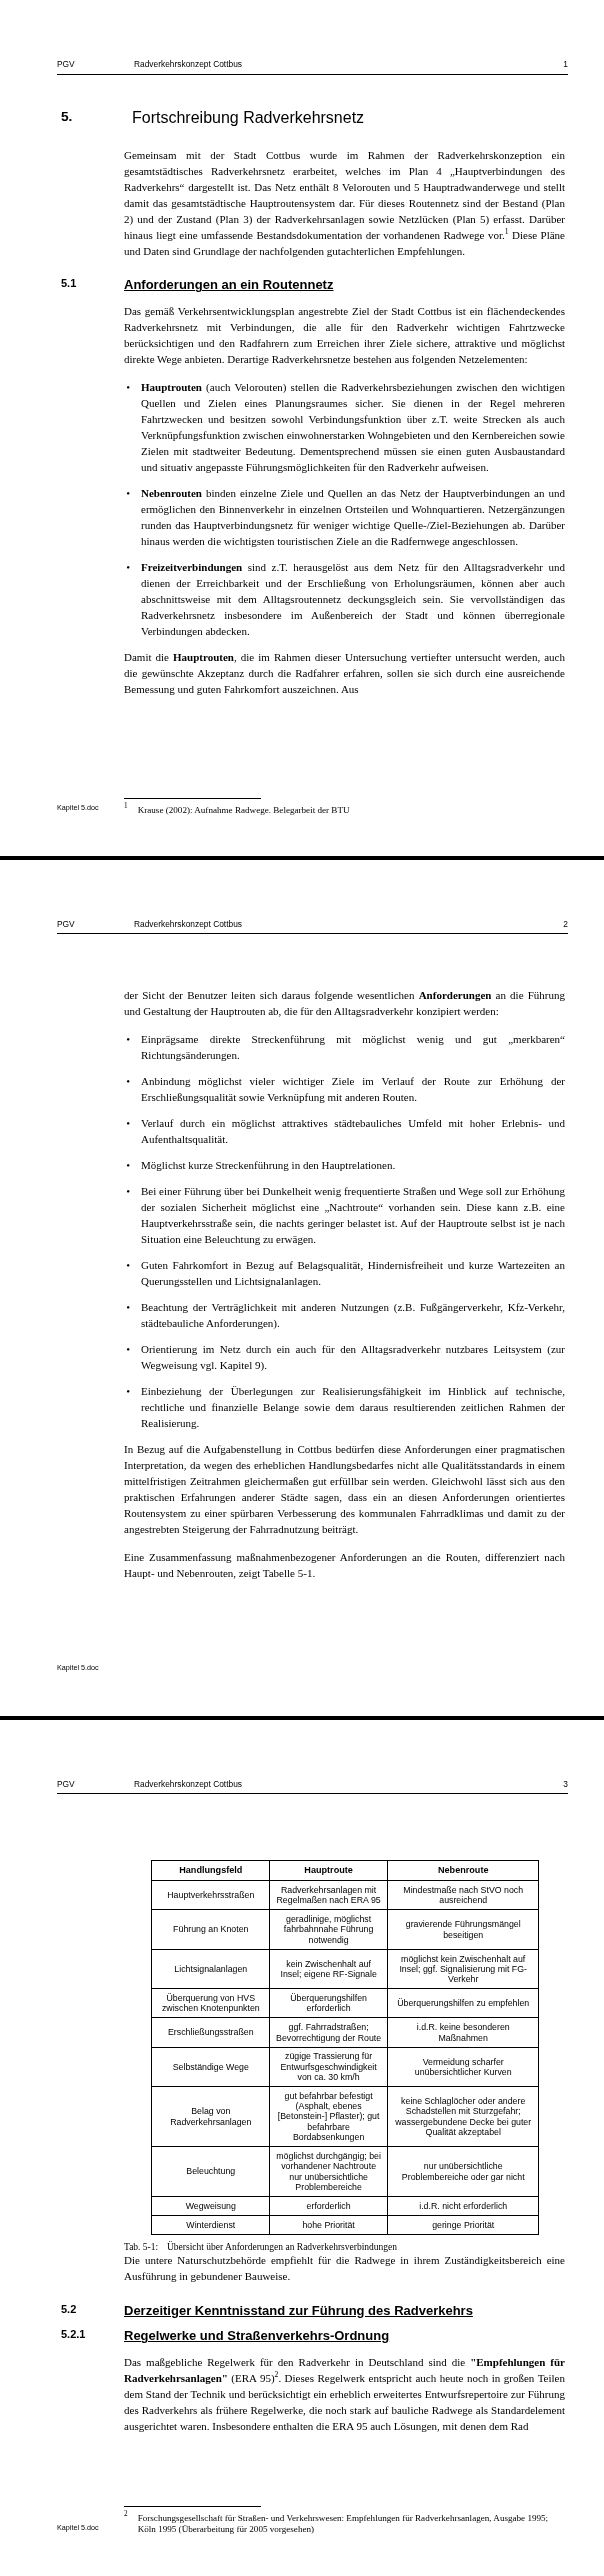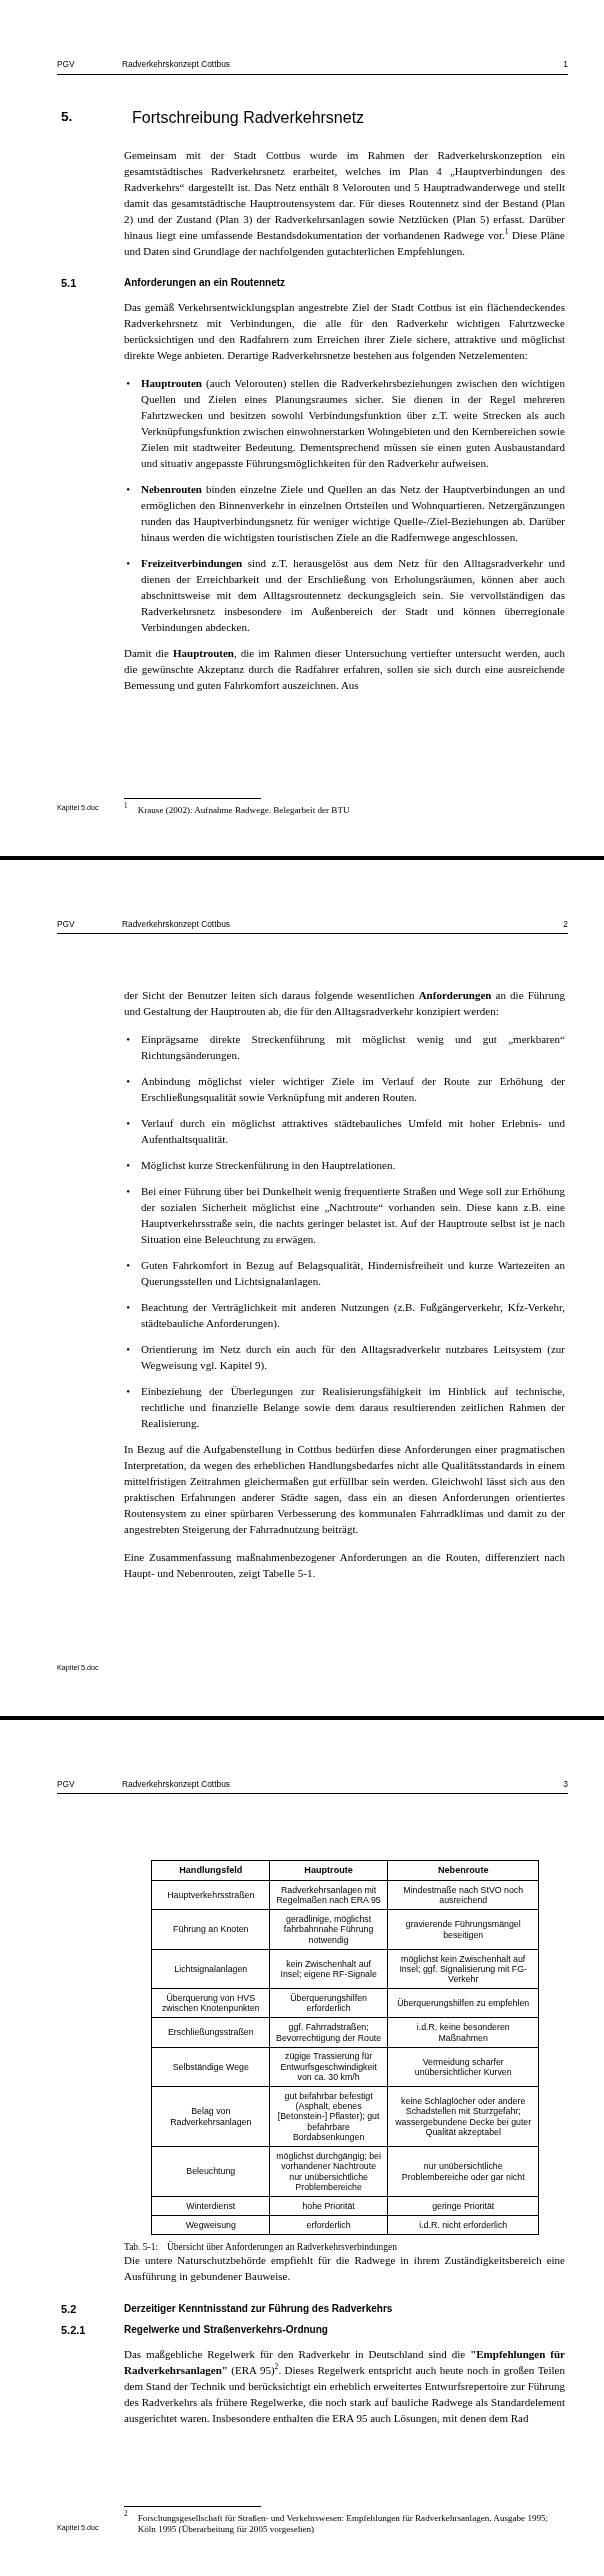--- a/index.html
+++ b/index.html
@@ -8,37 +8,37 @@
 
   .page { position: relative; width: 605px; height: 856px; background: #fff; overflow: hidden; }
   .page-sep { height: 3.8px; background: #000; }
 
   .page-header {
     position: absolute; top: 59px; left: 57px; right: 37px;
     font-family: "Liberation Sans", sans-serif; font-size: 8.4px;
     border-bottom: 1.1px solid #000; padding-bottom: 4.6px;
     display: flex; align-items: baseline;
   }
-  .page-header .org { width: 65px; }
+  .page-header .org { width: 77px; }
   .page-header .doc-title { flex: 1; }
   .page-header .page-num { text-align: right; }
 
   .content { position: absolute; top: 0; left: 124px; width: 441px; }
 
   .heading-row { position: relative; }
   .sec-num {
     position: absolute; left: -63px; top: 0;
     font-family: "Liberation Sans", sans-serif; font-weight: bold;
   }
   .h1-row { margin-top: 109px; margin-bottom: 20px; }
   .h1-row .sec-num { font-size: 13.7px; }
   .h1-row h1 { margin: 8px; font-family: "Liberation Sans", sans-serif; font-size: 16px; font-weight: normal; }
-  .h2-row { margin-top: 18.3px; margin-bottom: 10.7px; }
+  .h2-row { margin-top: 18.3px; margin-bottom: 10.7px; text-decoration: underline; }
   .h2-row .sec-num { font-size: 11px; }
-  .h2-row h2 { margin: 0; font-family: "Liberation Sans", sans-serif; font-size: 10px; font-weight: bold; }
+  .h2-row h2 { margin: 0; font-family: "Liberation Sans", sans-serif; font-size: 13px; font-weight: bold; }
   .h2-row.tight { margin-top: 4.6px; }
 
   p.body-text {
     margin: 0 0 12.2px 0; font-size: 11px; line-height: 16px;
     text-align: justify;
   }
   p.first { margin-top: 127px; }
   .b { font-weight: bold; }
   sup { font-size: 7.6px; line-height: 0; }
 
@@ -211,29 +211,29 @@
               <td>Belag von Radverkehrsanlagen</td>
               <td>gut befahrbar befestigt (Asphalt, ebenes [Betonstein-] Pflaster); gut befahrbare Bordabsenkungen</td>
               <td>keine Schlaglöcher oder andere Schadstellen mit Sturzgefahr; wassergebundene Decke bei guter Qualität akzeptabel</td>
             </tr>
             <tr>
               <td>Beleuchtung</td>
               <td>möglichst durchgängig; bei vorhandener Nachtroute nur unübersichtliche Problembereiche</td>
               <td>nur unübersichtliche Problembereiche oder gar nicht</td>
             </tr>
             <tr>
+              <td>Wegweisung</td>
+              <td>erforderlich</td>
+              <td>i.d.R. nicht erforderlich</td>
+            </tr>
+            <tr>
               <td>Winterdienst</td>
               <td>hohe Priorität</td>
               <td>geringe Priorität</td>
             </tr>
-            <tr>
-              <td>Wegweisung</td>
-              <td>erforderlich</td>
-              <td>i.d.R. nicht erforderlich</td>
-            </tr>
           </tbody>
         </table>
       </div>
 
       <p class="tbl-caption"><span class="cap-label">Tab. 5-1:</span><span>Übersicht über Anforderungen an Radverkehrsverbindungen</span></p>
 
       <p class="body-text after-table">Die untere Naturschutzbehörde empfiehlt für die Radwege in ihrem Zuständigkeitsbereich eine Ausführung in gebundener Bauweise.</p>
 
       <div class="heading-row h2-row">
         <span class="sec-num">5.2</span>

